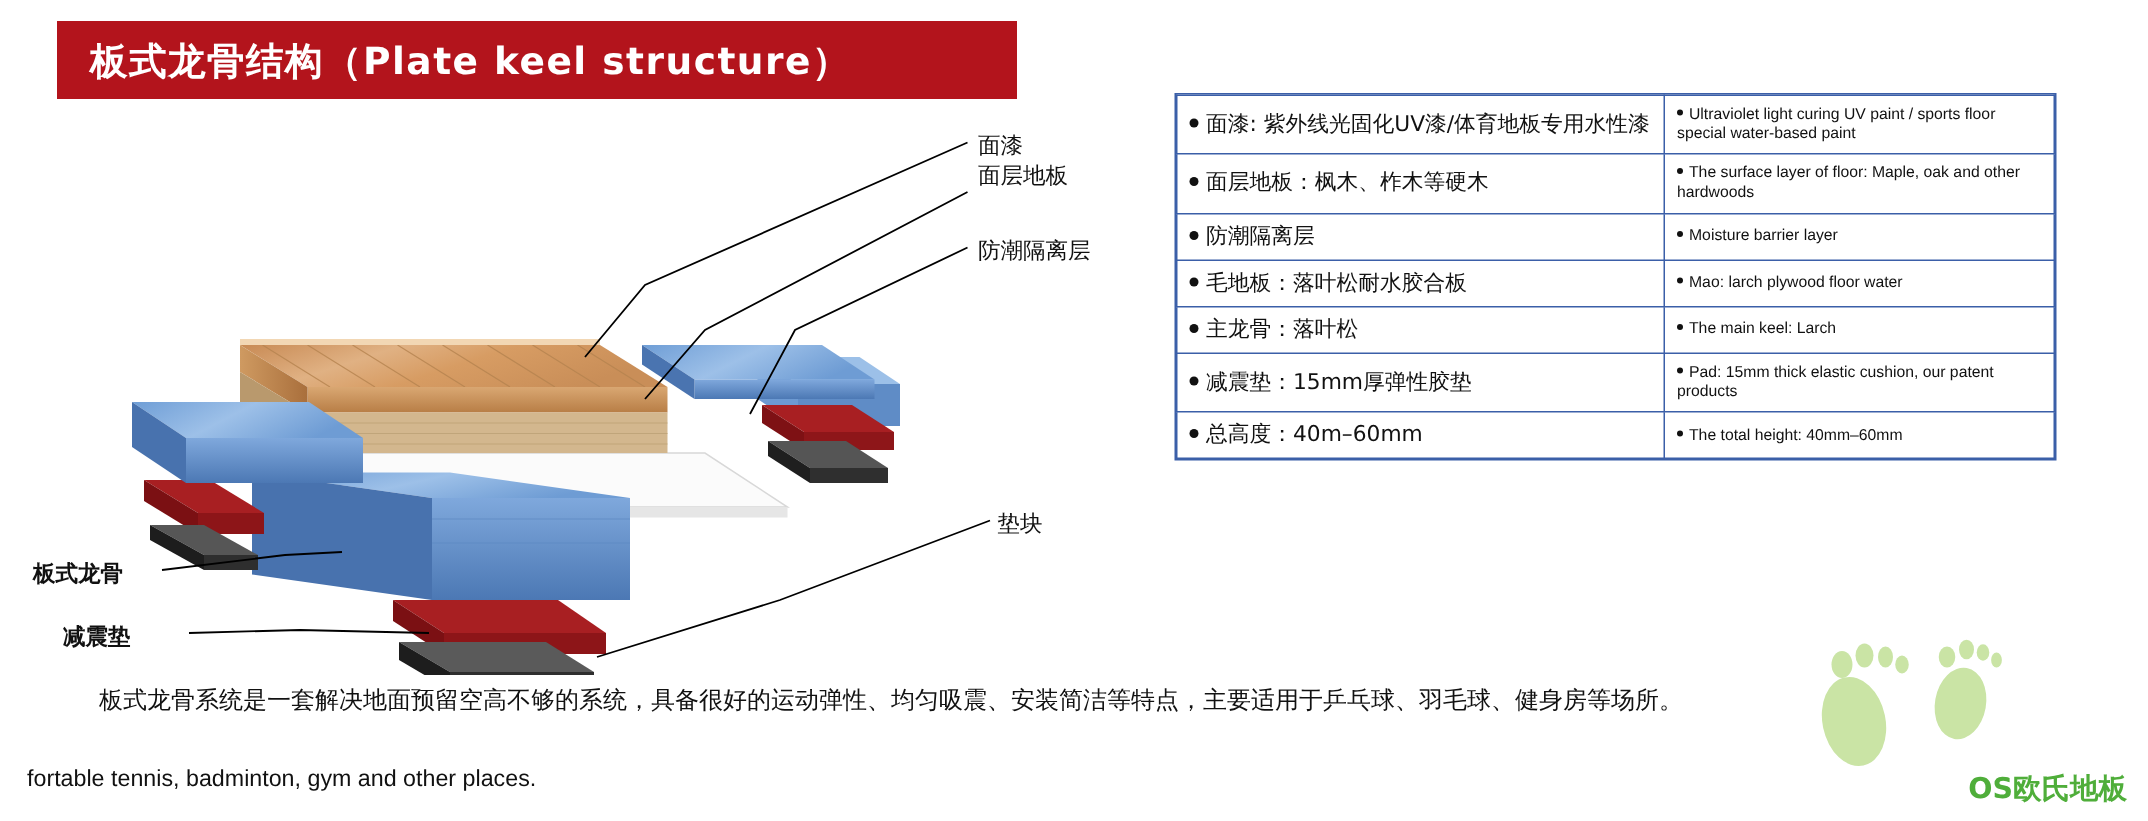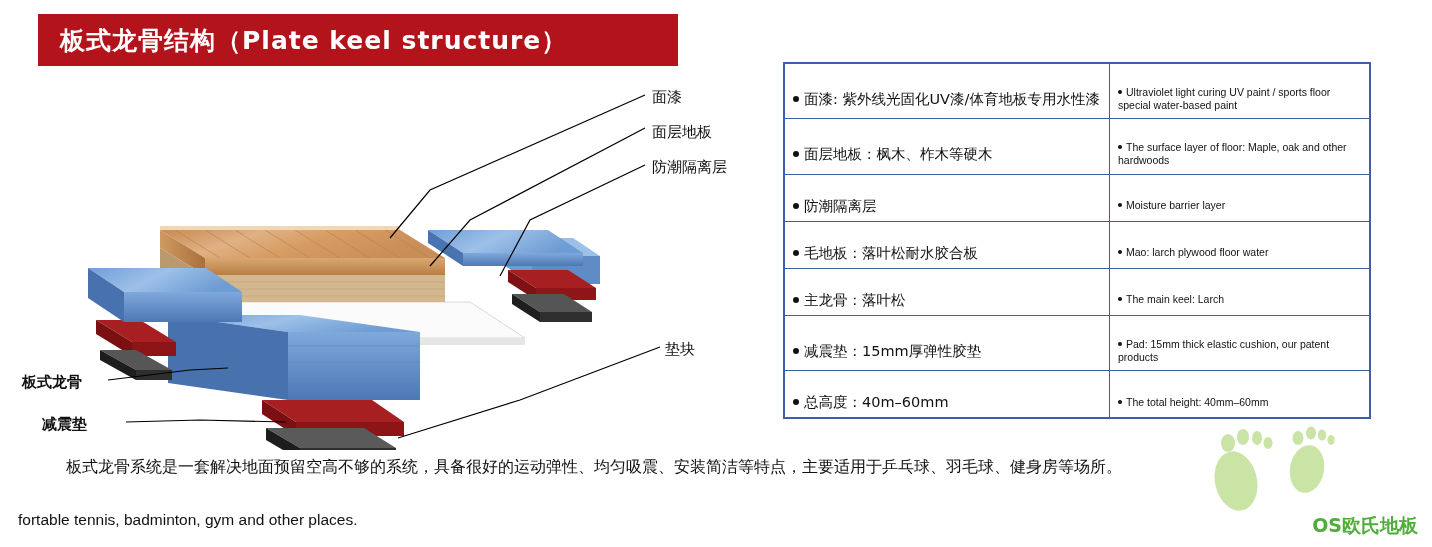--- a/index.html
+++ b/index.html
@@ -26,42 +26,42 @@
   }
 
   
   .illus{position:absolute;left:0;top:70px;width:770px;height:380px;}
 
   .callout-label{
     position:absolute;font-size:15px;color:#111;white-space:nowrap;
     font-family:"DejaVu Sans","Liberation Sans",sans-serif;
   }
   .lbl-mianqi{left:652px;top:18px;text-align:right;}
-  .lbl-miancen{left:652px;top:53px;}
+  .lbl-miancen{left:652px;top:38px;}
   .lbl-fangchao{left:652px;top:88px;}
   .lbl-dunkuai{left:665px;top:270px;}
   .lbl-banshi{left:22px;top:303px;font-weight:bold;}
   .lbl-jianzhen{left:42px;top:345px;font-weight:bold;}
 
   svg.lines{position:absolute;left:0;top:0;width:770px;height:380px;}
 
   
   .table-wrap{
     position:absolute;left:783px;top:62px;width:586px;
     border:1px solid #3b5fa8;
     background:#ffffff;
   }
   table.spec{
     border-collapse:collapse;width:100%;
     table-layout:fixed;
   }
   table.spec td{
     border:1px solid #3b5fa8;
     vertical-align:middle;
-    padding:22px 6px 6px 8px;
+    padding:6px 6px 6px 8px;
   }
   td.cn{
     width:310px;
     font-size:14.5px;color:#111;
     font-family:"DejaVu Sans","Liberation Sans",sans-serif;
     line-height:1.25;
   }
   td.en{
     font-size:10.5px;color:#111;
     font-family:"Liberation Sans",sans-serif;

